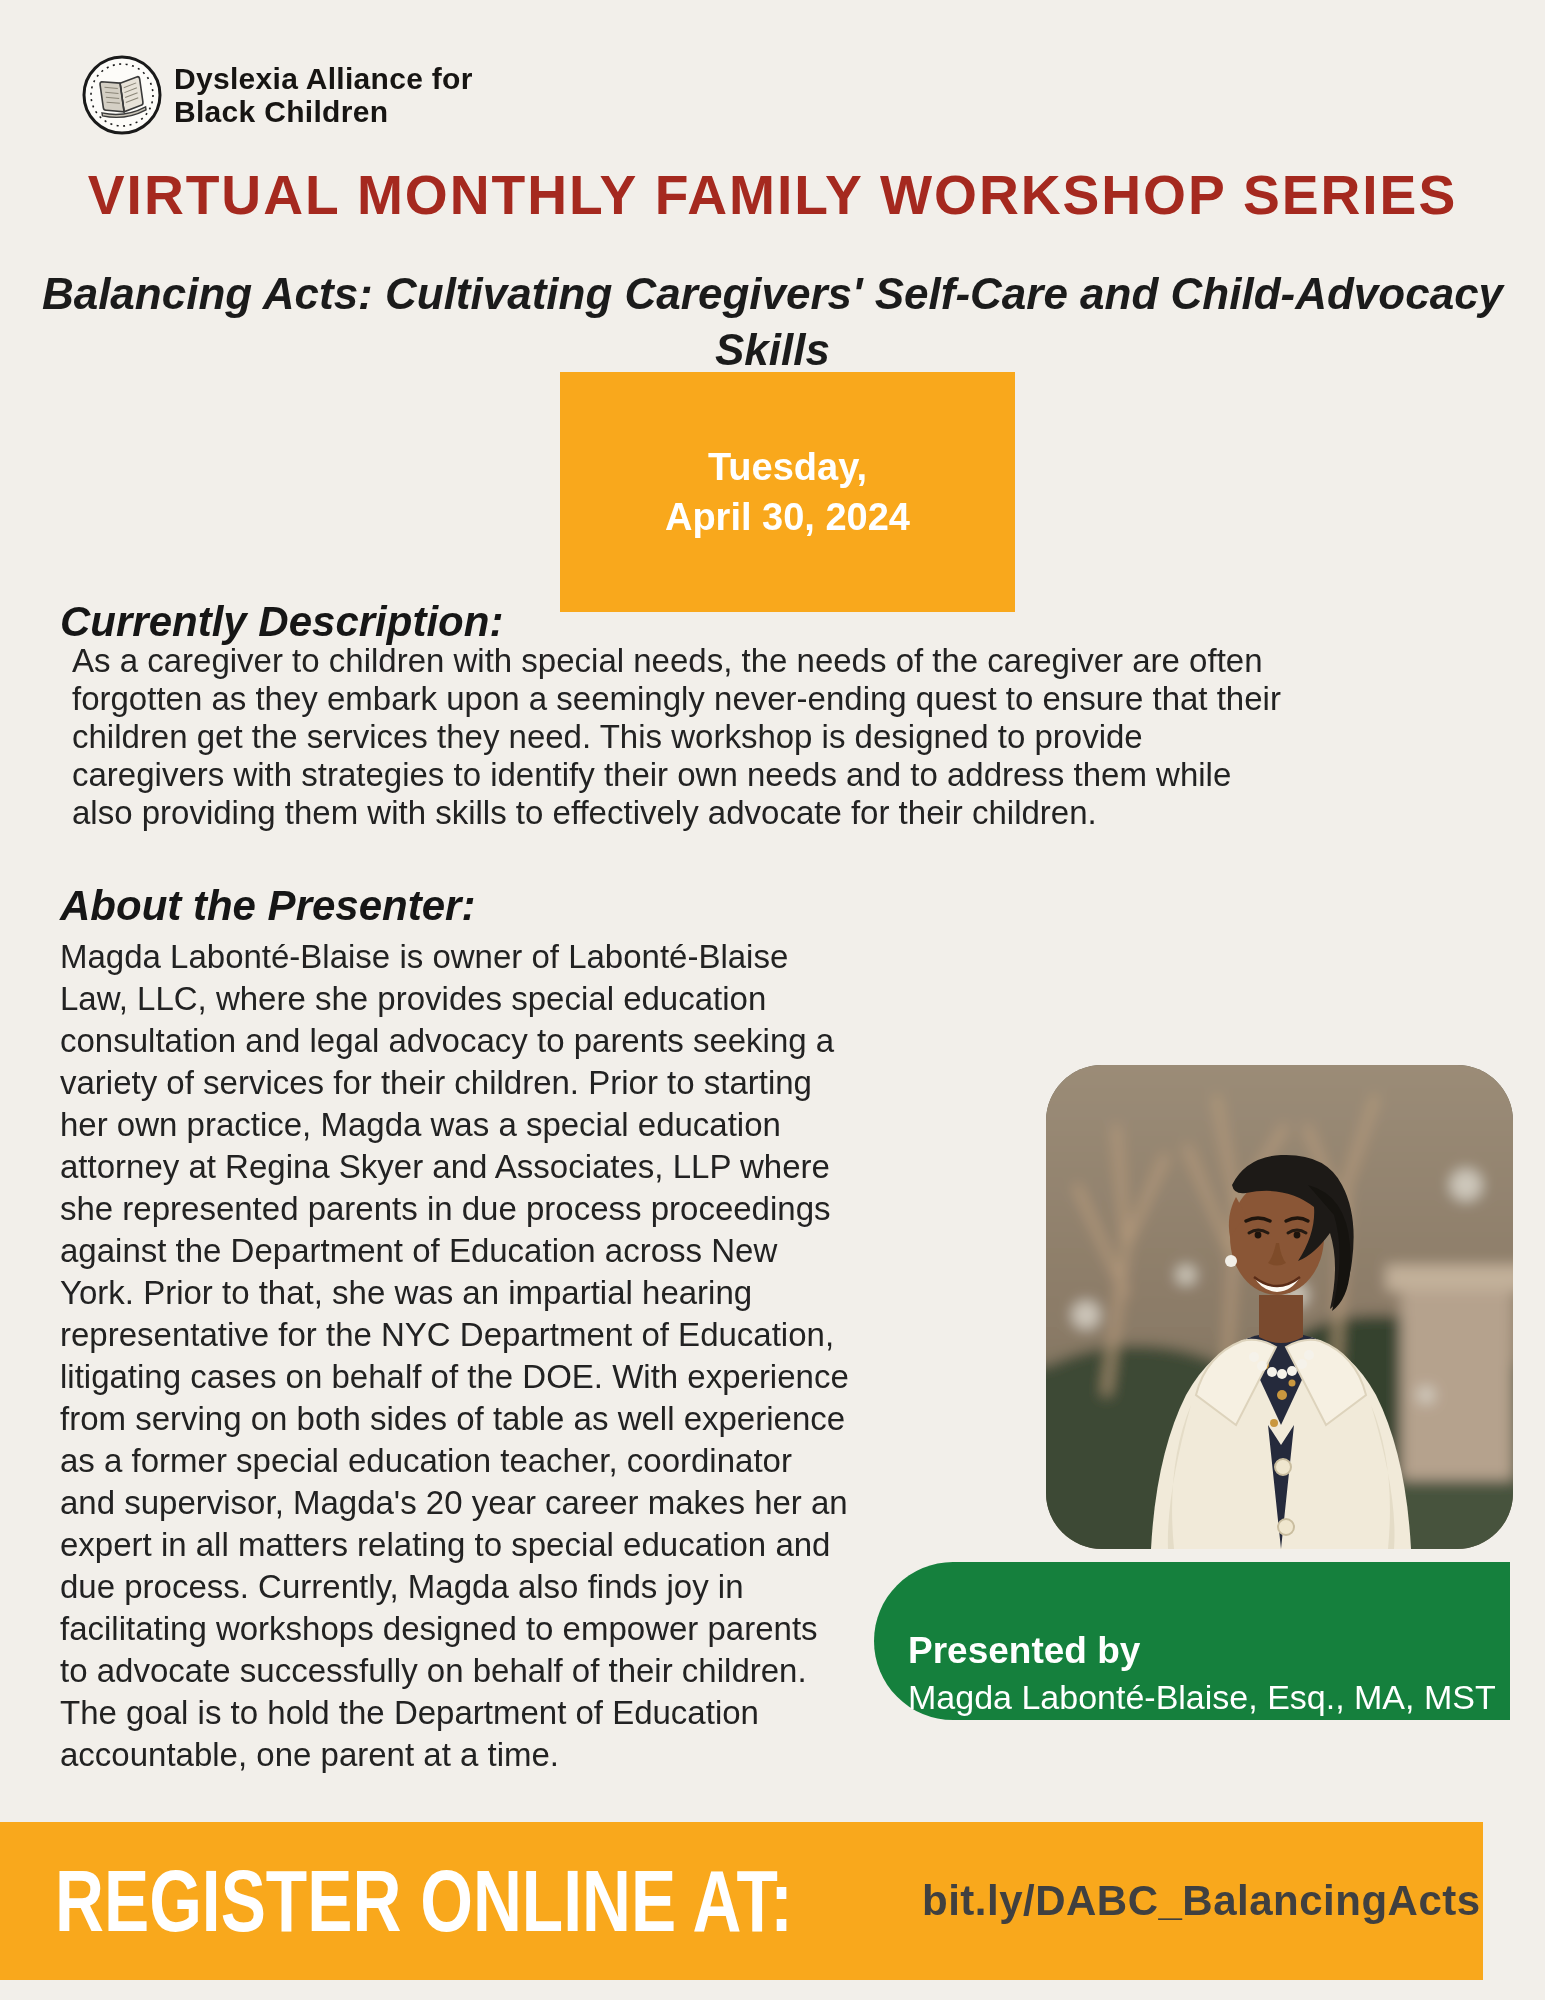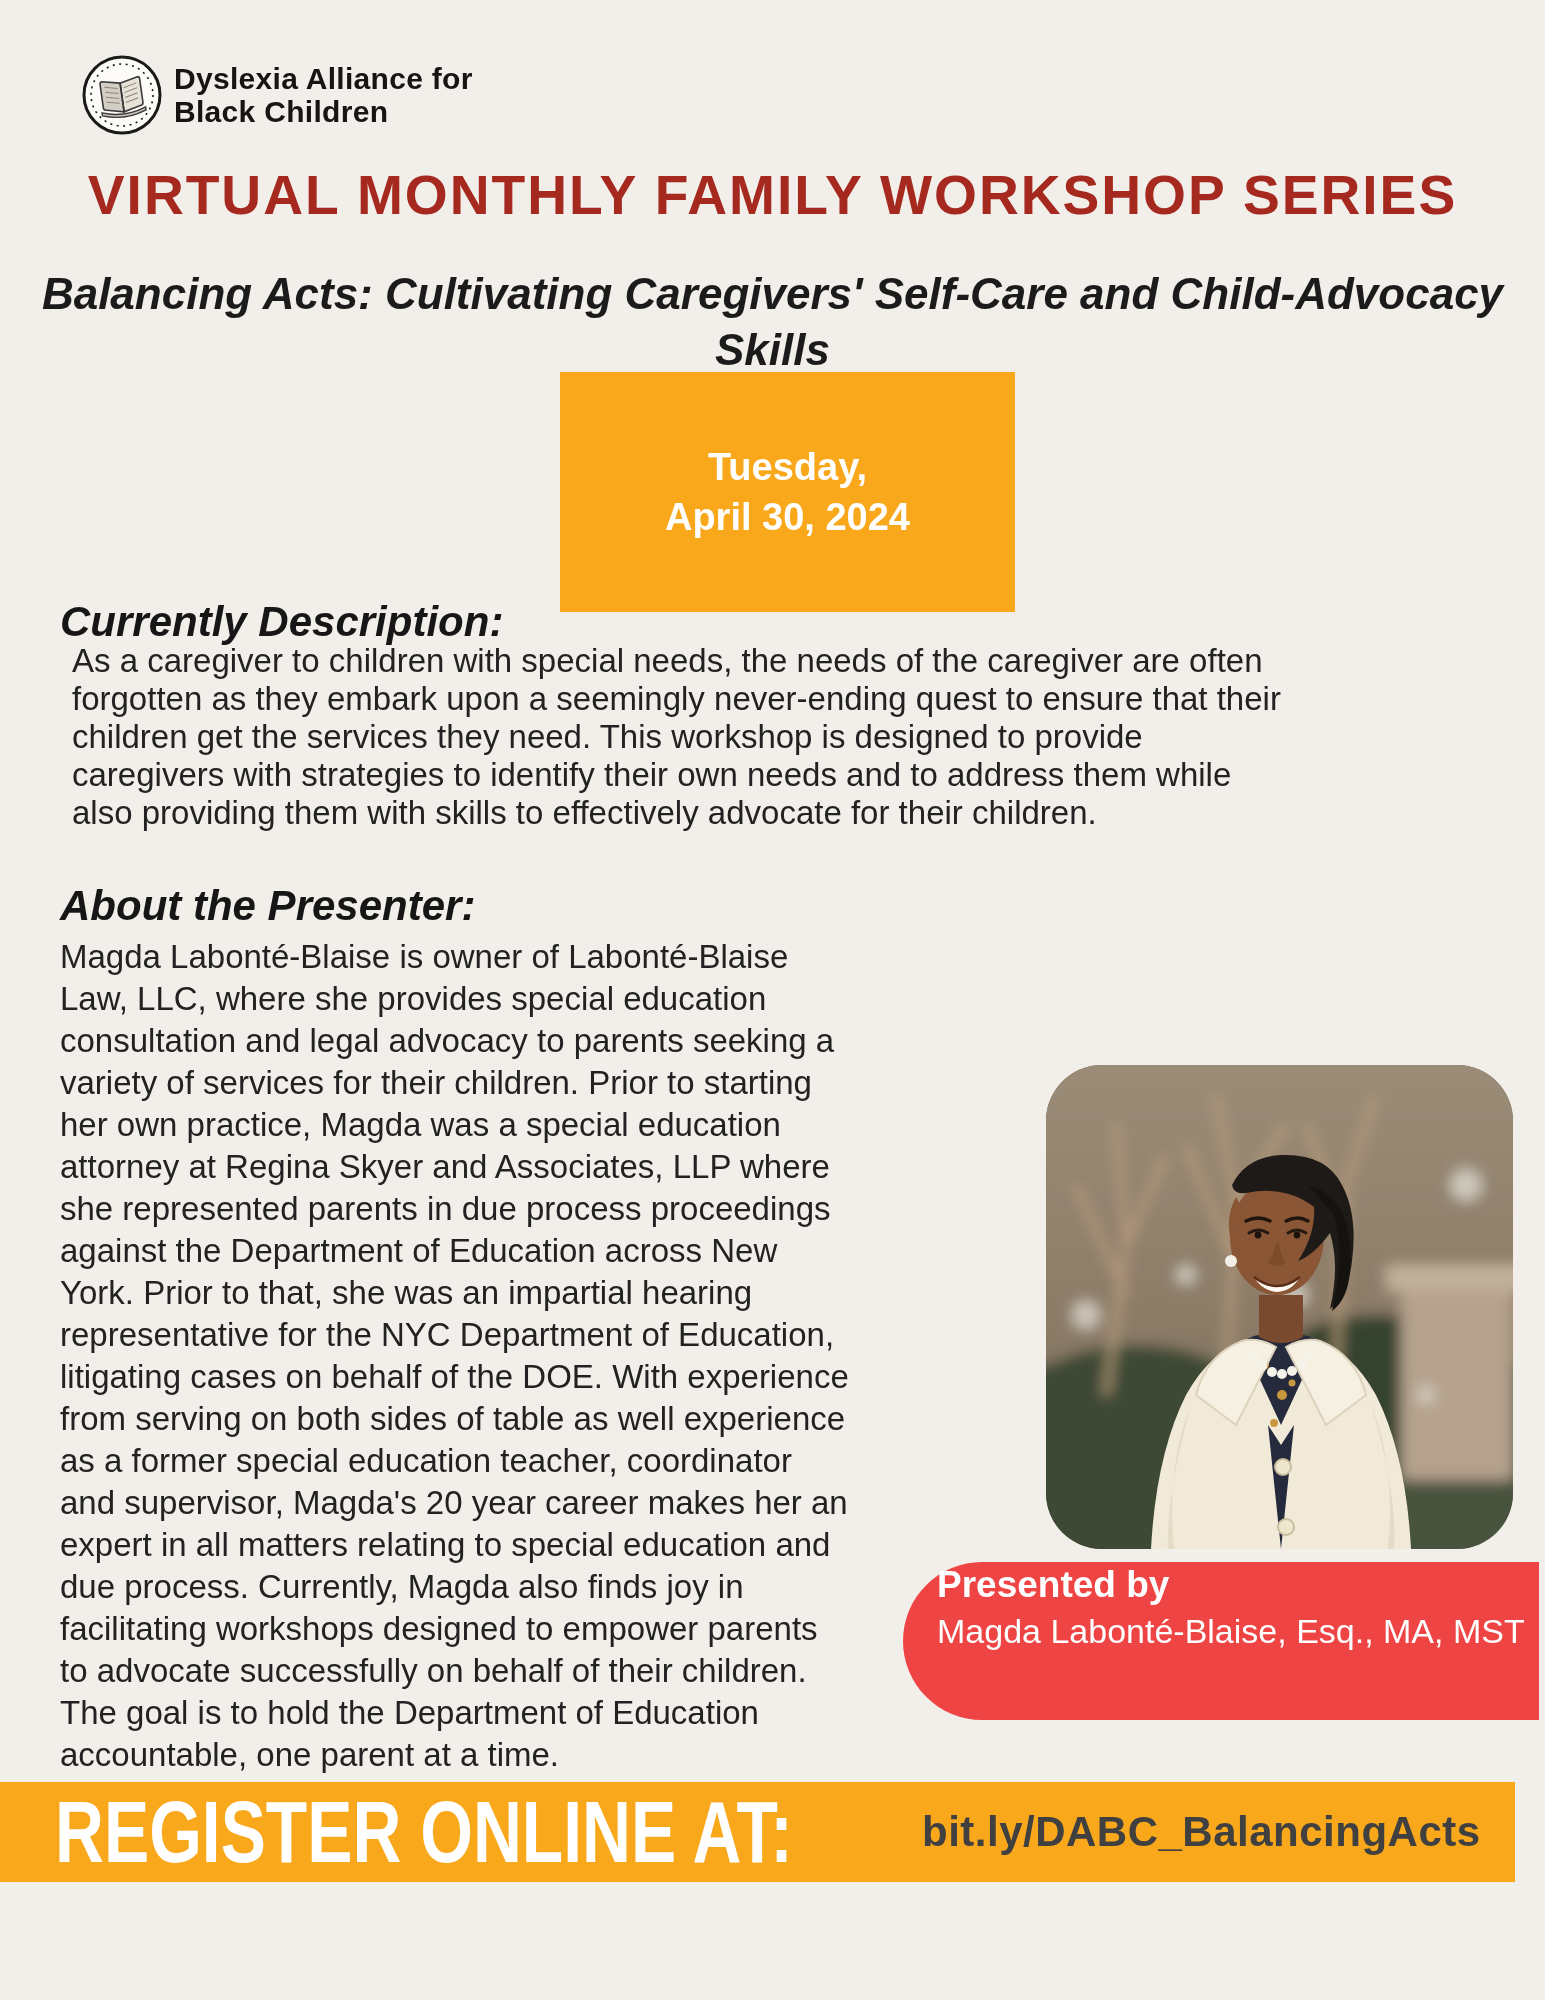--- a/index.html
+++ b/index.html
@@ -41,28 +41,28 @@
   .desc-body{top:642px;width:1440px;line-height:38px;margin-left:12px;}
   .about-body{top:936px;width:990px;line-height:42px;}
   
   .photo{
     position:absolute;left:1046px;top:1065px;width:467px;height:484px;
     border-radius:56px;overflow:hidden;background:#6b6352;
   }
   .photo svg{display:block;}
   
   .presented-box{
-    position:absolute;left:903px;top:1562px;width:636px;height:158px;background:#ef4444;
-    border-radius:79px 0 0 79px;display:flex;flex-direction:column;justify-content:flex-start;
+    position:absolute;left:874px;top:1562px;width:636px;height:158px;background:#15803d;
+    border-radius:79px 0 0 79px;display:flex;flex-direction:column;justify-content:flex-end;
     padding-left:34px;box-sizing:border-box;color:#fff;line-height:46px;
   }
   .presented-label{font-weight:bold;font-size:37px;}
   .presented-name{font-size:34px;}
   
-  .register-bar{position:absolute;left:0;top:1782px;width:1483px;height:100px;background:#F9A81C;padding-left:32px;}
+  .register-bar{position:absolute;left:0;top:1822px;width:1483px;height:158px;background:#F9A81C;}
   .register-label{
     position:absolute;left:55px;top:50%;transform:translateY(-50%) scaleX(.77);
     transform-origin:left center;font-size:88px;font-weight:bold;color:#fff;
     letter-spacing:0;white-space:nowrap;
   }
   .register-url{
     position:absolute;left:922px;top:50%;transform:translateY(-50%);
     font-size:42px;font-weight:bold;color:#404040;letter-spacing:.5px;white-space:nowrap;
   }
 </style>

